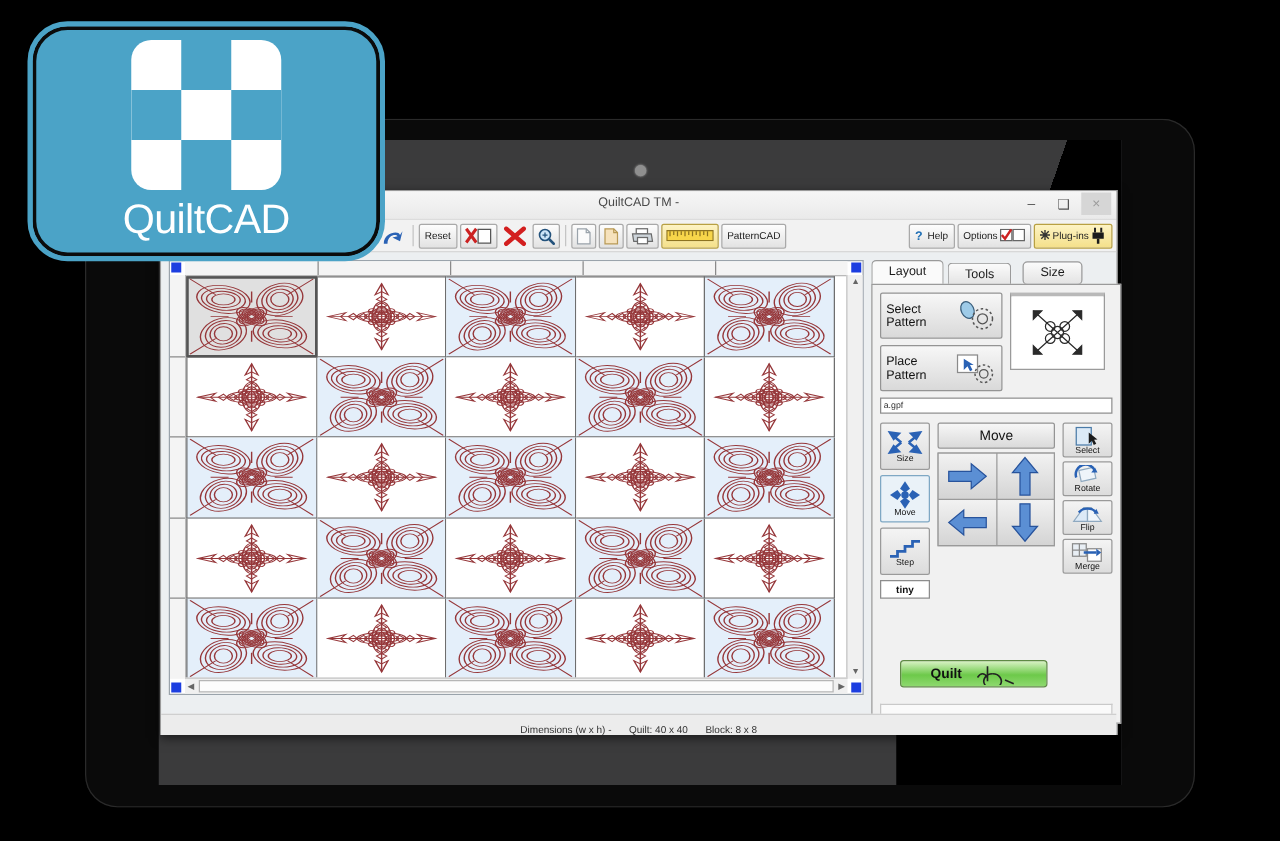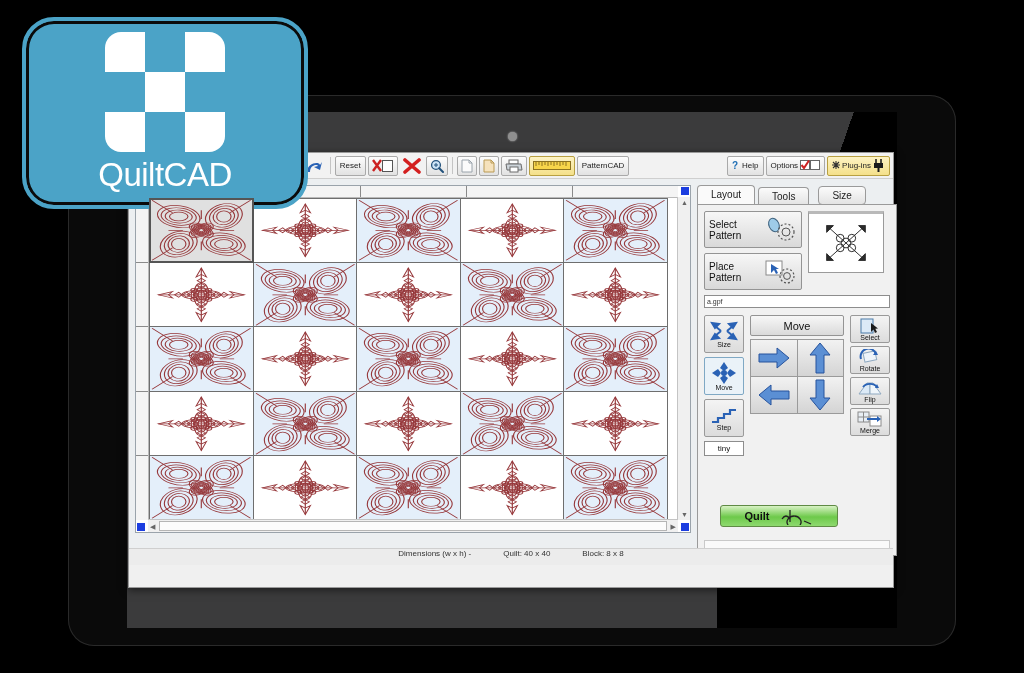--- a/index.html
+++ b/index.html
@@ -78,21 +78,21 @@
   .sb-arrow{position:absolute;font-size:7px;color:#666;line-height:1;}
   .sb-thumb{position:absolute;background:#fcfcfc;border:1px solid #b5b5b5;}
   .hnub{position:absolute;width:8px;height:8px;background:#1c3ee0;}
   .hnub.tl{left:1px;top:1px;}
   .hnub.tr{right:1px;top:1px;}
   .hnub.bl{left:1px;bottom:1px;}
   .hnub.br{right:1px;bottom:1px;}
 
   .statusbar{position:absolute;left:0;right:0;bottom:0;height:16px;
      background:#ececec;border-top:1px solid #cfcfcf;
-     display:flex;align-items:flex-start;justify-content:center;gap:32px;
+     display:flex;align-items:flex-end;justify-content:center;gap:14px;
      font-size:8px;color:#333;}
 
   
   .rightpanel{position:relative;flex:1;padding:6px 6px 12px 2px;box-sizing:border-box;}
   .tabs{display:flex;gap:3px;align-items:flex-end;height:20px;}
   .tab{padding:3px 13px 3px;font-size:10px;color:#1b1b1b;
      background:linear-gradient(to bottom,#fbfbfb,#e3e3e3);
      border:1px solid #9a9a9a;border-bottom:none;border-radius:4px 4px 0 0;cursor:pointer;}
   .tab.active{background:#fafafa;padding-bottom:5px;}
   .tab.detached{border-radius:4px;border-bottom:1px solid #9a9a9a;margin-left:6px;}
@@ -114,21 +114,21 @@
   .controls{display:flex;gap:6px;margin-top:7px;}
   .colL{display:flex;flex-direction:column;gap:4px;width:40px;}
   .modebtn{width:40px;height:38px;box-sizing:border-box;
      background:linear-gradient(to bottom,#f4f4f4,#dcdcdc);
      border:1px solid #9a9a9a;border-radius:2px;
      display:flex;flex-direction:column;align-items:center;justify-content:center;
      font-size:7px;color:#111;cursor:pointer;}
   .modebtn.active{background:#eaf2f8;border:1px solid #7fa8c4;}
   .modebtn .t{margin-top:-1px;}
   .stepval{width:40px;height:15px;box-sizing:border-box;background:#fff;
-     border:1px solid #8d8d8d;font-size:8px;font-weight:normal;color:#111;
+     border:1px solid #8d8d8d;font-size:8px;font-weight:bold;color:#111;
      display:flex;align-items:center;justify-content:center;}
   .colM{width:94px;}
   .movehdr{height:21px;box-sizing:border-box;
      background:linear-gradient(to bottom,#f7f7f7,#dadada);
      border:1px solid #949494;border-radius:2px;
      display:flex;align-items:center;justify-content:center;
      font-size:11px;color:#111;cursor:pointer;}
   .pad{display:grid;grid-template-columns:1fr 1fr;gap:1px;margin-top:3px;
      border:1px solid #9a9a9a;background:#9a9a9a;}
   .padbtn{height:36px;background:linear-gradient(to bottom,#f2f2f2,#d4d4d4);
@@ -167,20 +167,28 @@
 
   <div id="tablet">
     <div id="tablet-screen">
       <div id="cam"></div>
       <div id="screen-diag"></div>
     </div>
   </div>
 
   <div id="app">
 
+    <div class="titlebar">
+      <div class="title-text">QuiltCAD TM -</div>
+      <div class="wincontrols">
+        <div class="wc">–</div>
+        <div class="wc">❑</div>
+        <div class="wc close">×</div>
+      </div>
+    </div>
 
     <div class="toolbar">
       <div class="tbtn wide">
         <span>Home</span>
         <svg width="13" height="12" viewBox="0 0 13 12">
             <rect x="0" y="2" width="13" height="10" fill="#2d6ca8"></rect>
             <rect x="1.5" y="3.5" width="4" height="3.5" fill="#cfe4f5"></rect>
             <rect x="7" y="3.5" width="4.5" height="7" fill="#cfe4f5"></rect>
             <rect x="1.5" y="8" width="4" height="2.5" fill="#cfe4f5"></rect>
           </svg>

